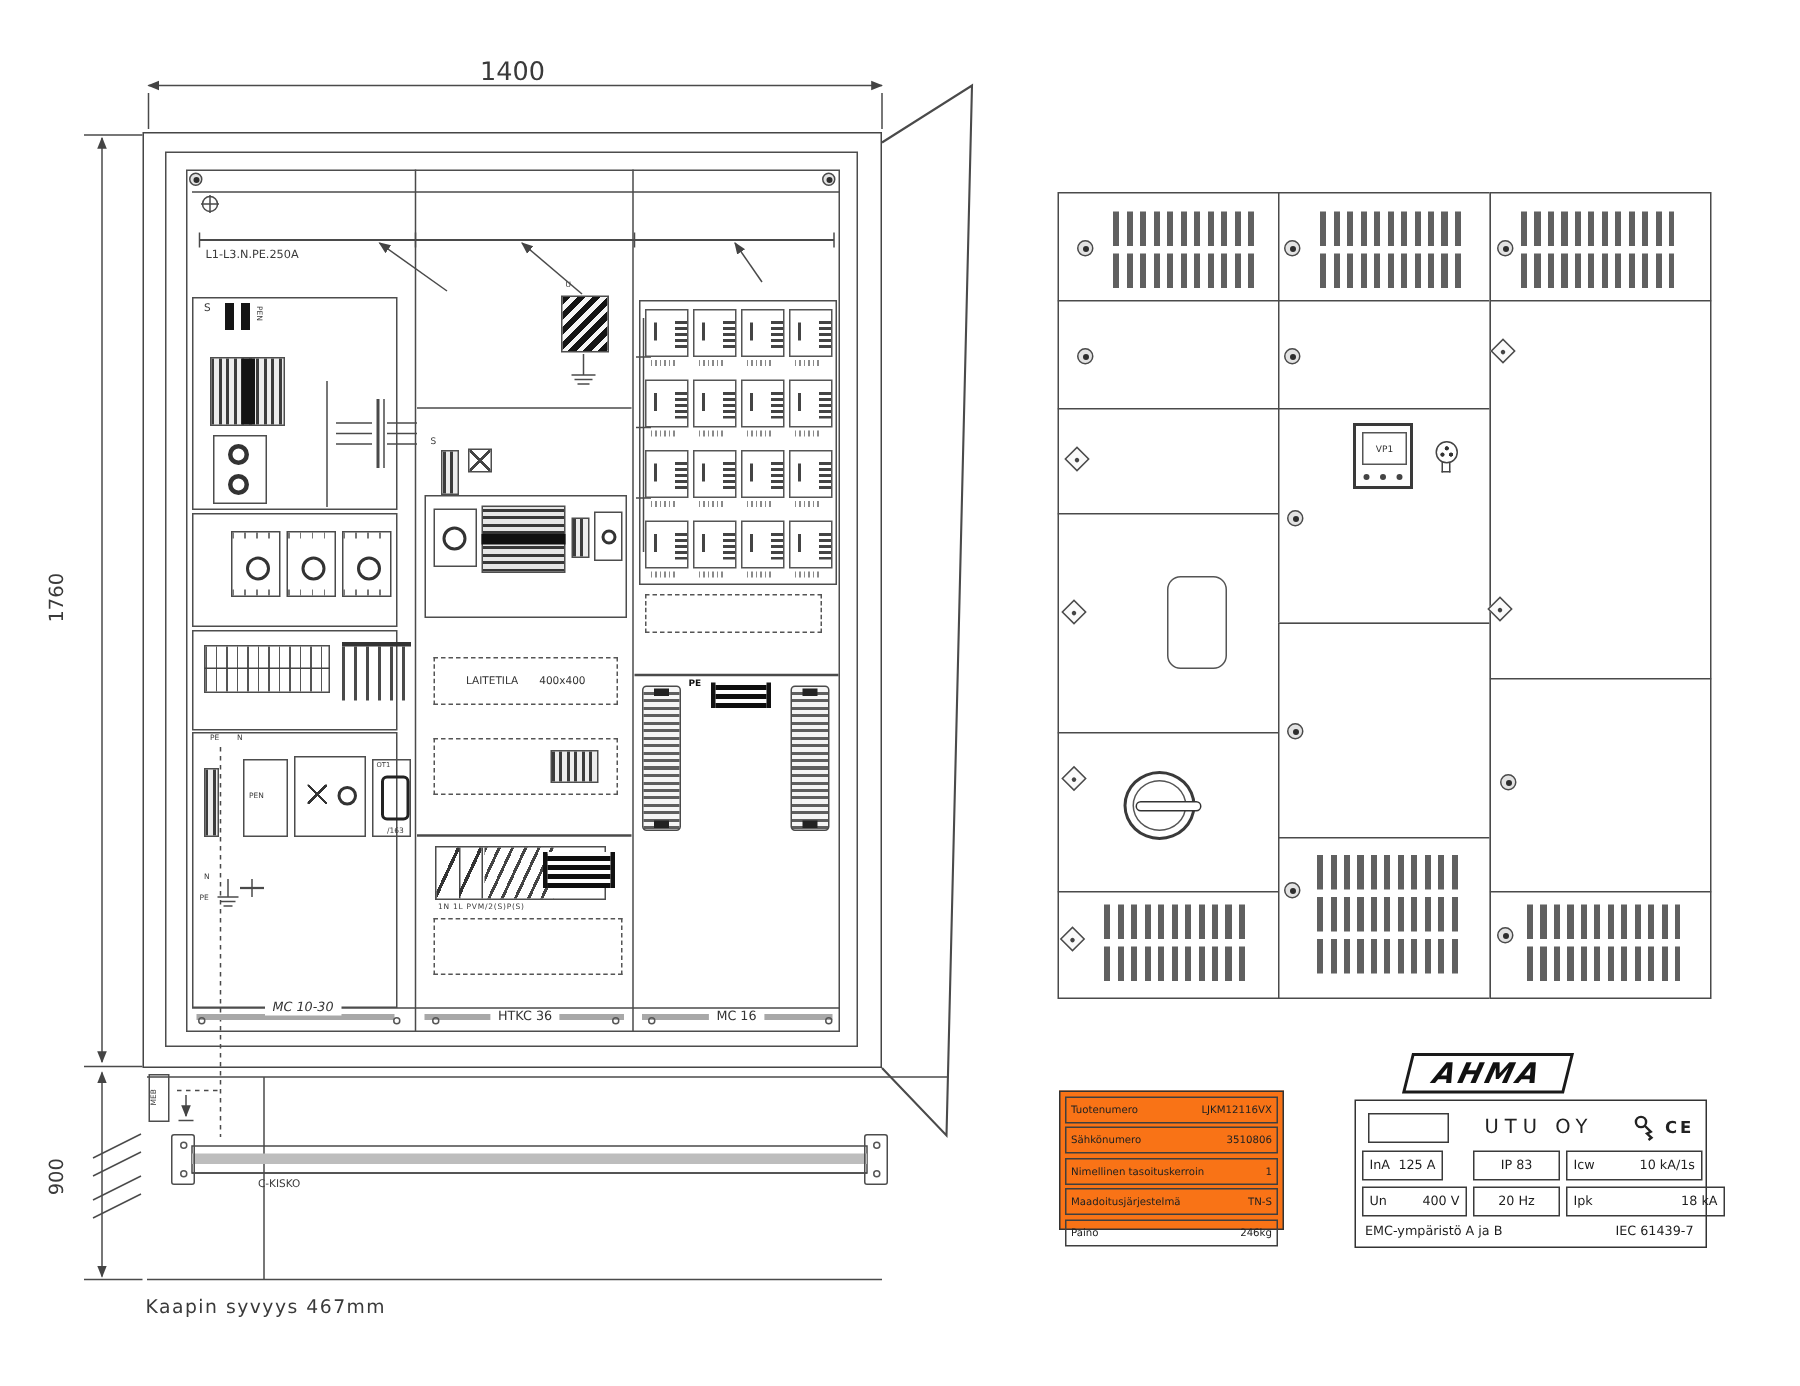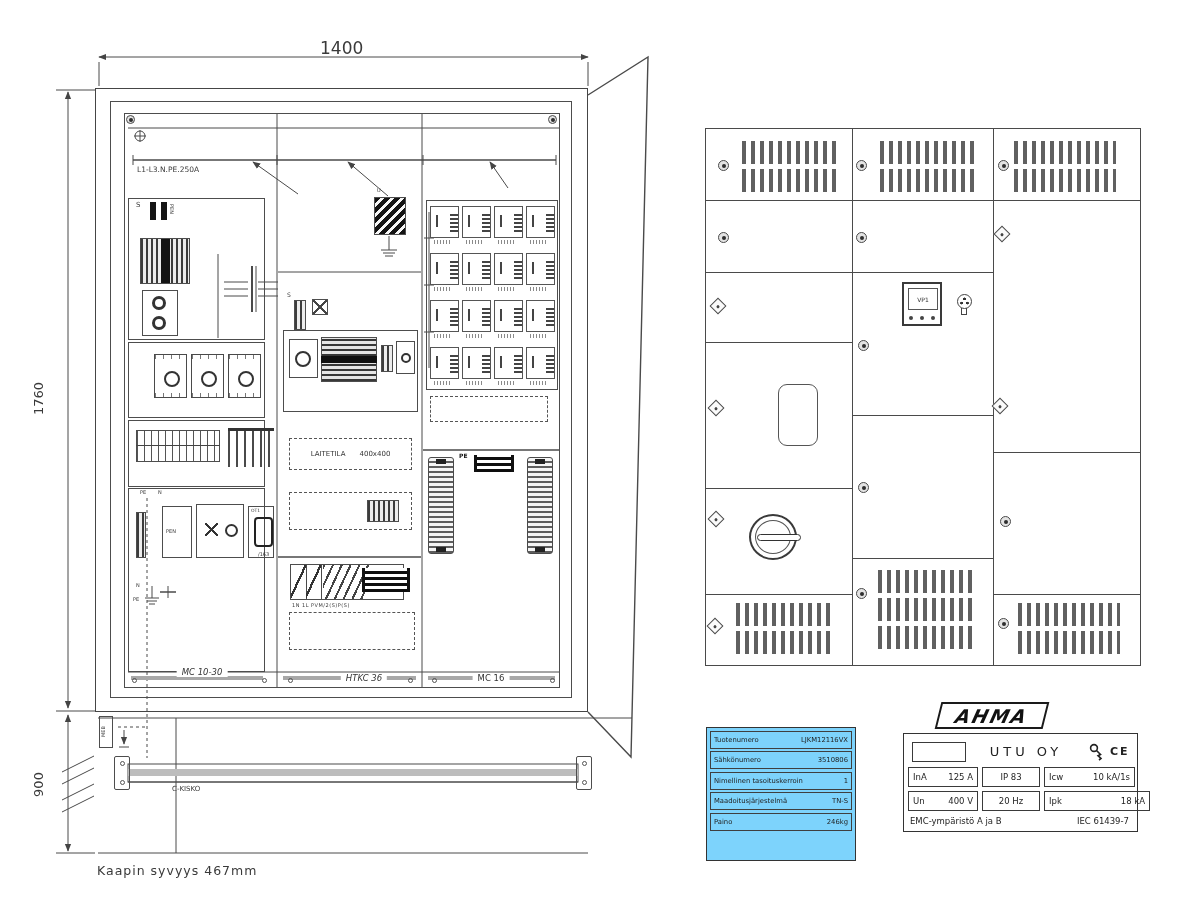--- a/index.html
+++ b/index.html
@@ -250,21 +250,21 @@
   <div class="dash" style="left:430px;top:396px;width:118px;height:26px;"></div>
   <div class="t" style="left:459px;top:453px;font-size:6px;font-weight:bold;color:#111;">PE</div>
   <div class="pebus" style="left:474px;top:455px;width:40px;height:17px;"></div>
   <div class="duct" style="left:428px;top:457px;"></div>
   <div class="duct" style="left:527px;top:457px;"></div>
 
   <div class="colbar" style="left:131px;top:676px;width:132px;"></div>
   <div class="colbar" style="left:283px;top:676px;width:133px;"></div>
   <div class="colbar" style="left:428px;top:676px;width:127px;"></div>
   <div class="collabel" style="left:202px;top:667px;font-style:italic;">MC 10-30</div>
-  <div class="collabel" style="left:364px;top:673px;font-style:italic;">HTKC 36</div>
+  <div class="collabel" style="left:350px;top:673px;">HTKC 36</div>
   <div class="collabel" style="left:491px;top:673px;">MC 16</div>
   <div class="dotscr" style="left:132px;top:678px;"></div>
   <div class="dotscr" style="left:262px;top:678px;"></div>
   <div class="dotscr" style="left:288px;top:678px;"></div>
   <div class="dotscr" style="left:408px;top:678px;"></div>
   <div class="dotscr" style="left:432px;top:678px;"></div>
   <div class="dotscr" style="left:550px;top:678px;"></div>
 
   <div class="bx" style="left:99px;top:716px;width:14px;height:32px;">
     <span class="t" style="left:1px;top:20px;font-size:5px;transform:rotate(-90deg);transform-origin:left top;">MEB</span>
@@ -337,21 +337,21 @@
       radial-gradient(circle at 50% 30%,#333 1.2px,transparent 1.6px),
       radial-gradient(circle at 28% 62%,#333 1.2px,transparent 1.6px),
       radial-gradient(circle at 72% 62%,#333 1.2px,transparent 1.6px);"></div>
   <div class="abs" style="left:961px;top:308px;width:6px;height:7px;border:1.2px solid #444;border-top:none;box-sizing:border-box;"></div>
   <div class="abs" style="left:778px;top:384px;width:40px;height:62px;border:1.5px solid #555;border-radius:9px;box-sizing:border-box;"></div>
   <div class="abs" style="left:749px;top:514px;width:48px;height:46px;border:2px solid #3a3a3a;border-radius:50%;box-sizing:border-box;">
     <span class="abs" style="left:4px;top:4px;width:36px;height:34px;border:1px solid #555;border-radius:50%;box-sizing:border-box;"></span>
     <span class="abs" style="left:6px;top:18px;width:44px;height:7px;background:#fff;border:1.6px solid #333;border-radius:4px;box-sizing:border-box;"></span>
   </div>
 
-  <div class="abs" style="left:706px;top:727px;width:150px;height:134px;border:1.5px solid #333;box-sizing:border-box;background:#7dd3fc;">
+  <div class="abs" style="left:706px;top:727px;width:150px;height:93px;border:1.5px solid #333;box-sizing:border-box;background:#f97316;">
     <div class="it-row">
       <span>Tuotenumero</span>
       <span>LJKM12116VX</span>
     </div>
     <div class="it-row">
       <span>Sähkönumero</span>
       <span>3510806</span>
     </div>
     <div class="it-row">
       <span>Nimellinen tasoituskerroin</span>
@@ -372,21 +372,21 @@
   </div>
   <div class="abs" style="left:903px;top:733px;width:235px;height:99px;border:1.5px solid #333;box-sizing:border-box;background:#fff;">
     <span class="abs" style="left:8px;top:8px;width:54px;height:20px;border:1px solid #3a3a3a;box-sizing:border-box;"></span>
     <span class="abs" style="left:72px;top:10px;width:100px;text-align:center;font-size:13px;letter-spacing:4px;color:#222;">UTU OY</span>
     <svg class="abs" style="left:184px;top:8px;" width="18" height="20">
       <circle cx="6" cy="6" r="3.4" fill="none" stroke="#222" stroke-width="1.6"></circle>
       <path d="M8.5,8.5 l4,4 -2.5,1.2 3,2.8 -2,1.5" fill="none" stroke="#222" stroke-width="1.6"></path>
     </svg>
     <span class="abs" style="left:206px;top:11px;font-weight:bold;font-size:11px;letter-spacing:2px;color:#222;">CE</span>
 
-    <span class="np-cell" style="left:4px;top:33px;width:70px;align-items:center;">
+    <span class="np-cell" style="left:4px;top:33px;width:54px;align-items:center;">
       <i style="font-style:normal">InA</i>
       <i style="font-style:normal">125 A</i>
     </span>
     <span class="np-cell center" style="left:78px;top:33px;width:58px;">
       <i style="font-style:normal">IP 83</i>
     </span>
     <span class="np-cell" style="left:140px;top:33px;width:91px;">
       <i style="font-style:normal">Icw</i>
       <i style="font-style:normal">10 kA/1s</i>
     </span>

